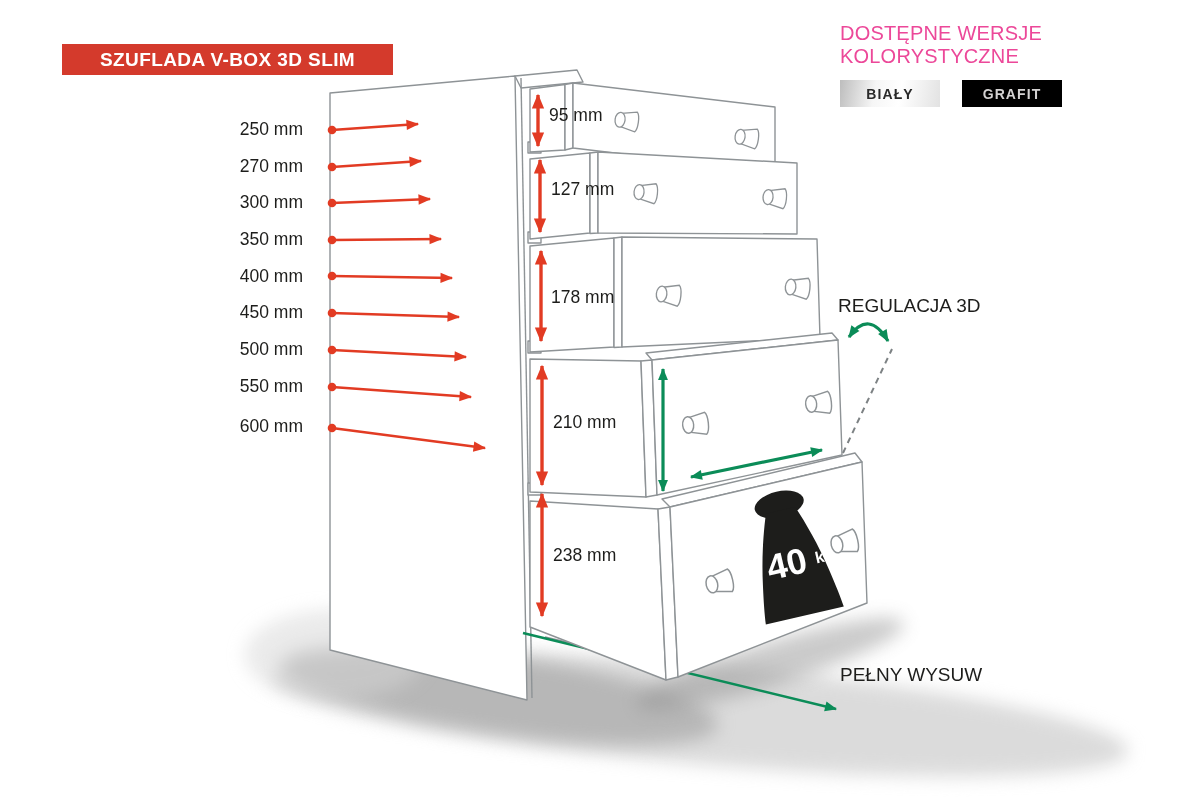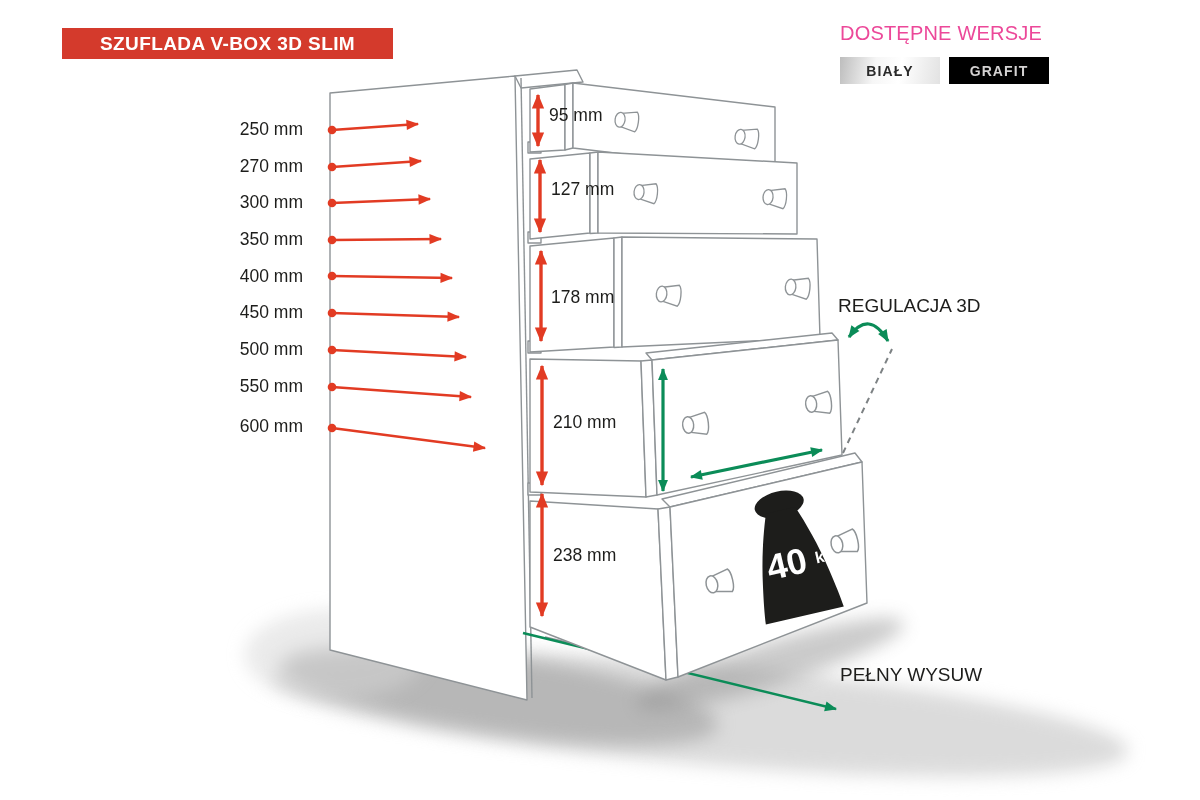--- a/index.html
+++ b/index.html
@@ -1,26 +1,26 @@
 <!DOCTYPE html>
 <html><head>
 <meta charset="utf-8">
 <style>
   html,body{margin:0;padding:0;background:#fff;}
   body{width:1200px;height:800px;position:relative;overflow:hidden;
        font-family:"Liberation Sans",sans-serif;}
 
-  .banner{position:absolute;left:62px;top:28px;width:331px;height:31px;
+  .banner{position:absolute;left:62px;top:44px;width:331px;height:31px;
           background:#d43a2c;color:#fff;display:flex;align-items:center;
           justify-content:center;font-size:19px;font-weight:700;letter-spacing:.4px;}
 
   .versions{position:absolute;left:840px;top:22px;width:330px;}
   .versions-heading{font-size:20px;line-height:23px;font-weight:400;
           color:#ec4899;letter-spacing:.2px;}
-  .swatches{display:flex;gap:9px;margin-top:12px;}
+  .swatches{display:flex;gap:22px;margin-top:12px;}
   .swatch{width:100px;height:27px;display:flex;align-items:center;
           justify-content:center;font-size:14px;font-weight:700;letter-spacing:1.1px;}
   .swatch-white{background:linear-gradient(100deg,#bdbdbd 0%,#f6f6f6 35%,#ffffff 60%,#e2e2e2 100%);
           color:#2a2a2a;}
   .swatch-graphite{background:#000000;color:#d4d2d2;}
 
   svg{position:absolute;left:0;top:0;}
   .t{fill:#1d1d1b;font-family:"Liberation Sans",sans-serif;}
   .list-label{font-size:17.5px;text-anchor:end;}
   .dim-label{font-size:17.5px;}
@@ -36,20 +36,21 @@
 </head>
 <body>
 
 <div class="banner">
   <span>SZUFLADA V-BOX 3D SLIM</span>
 </div>
 
 <div class="versions">
   <div class="versions-heading">
     <div>DOSTĘPNE WERSJE</div>
+    <div>KOLORYSTYCZNE</div>
   </div>
   <div class="swatches">
     <div class="swatch swatch-white">
       <span>BIAŁY</span>
     </div>
     <div class="swatch swatch-graphite">
       <span>GRAFIT</span>
     </div>
   </div>
 </div>

